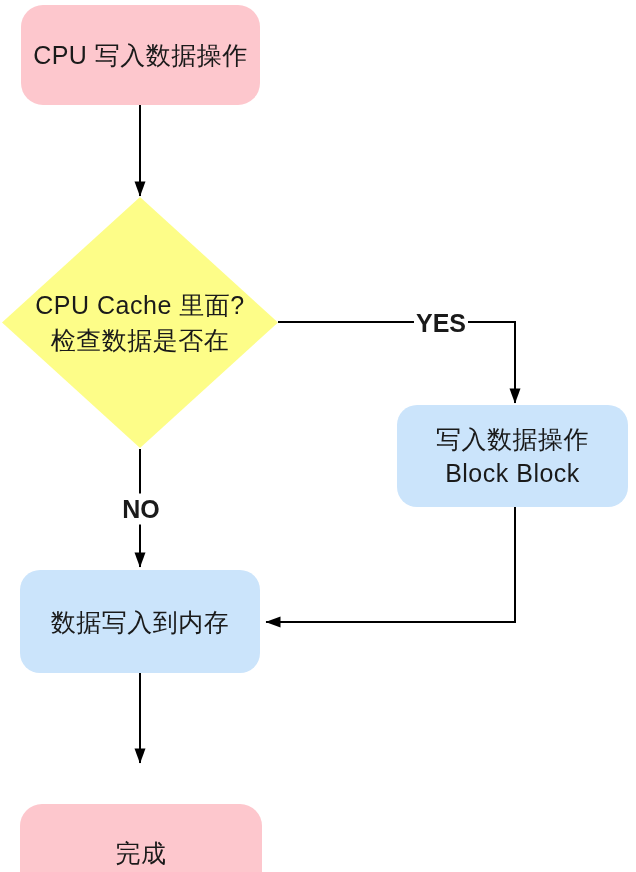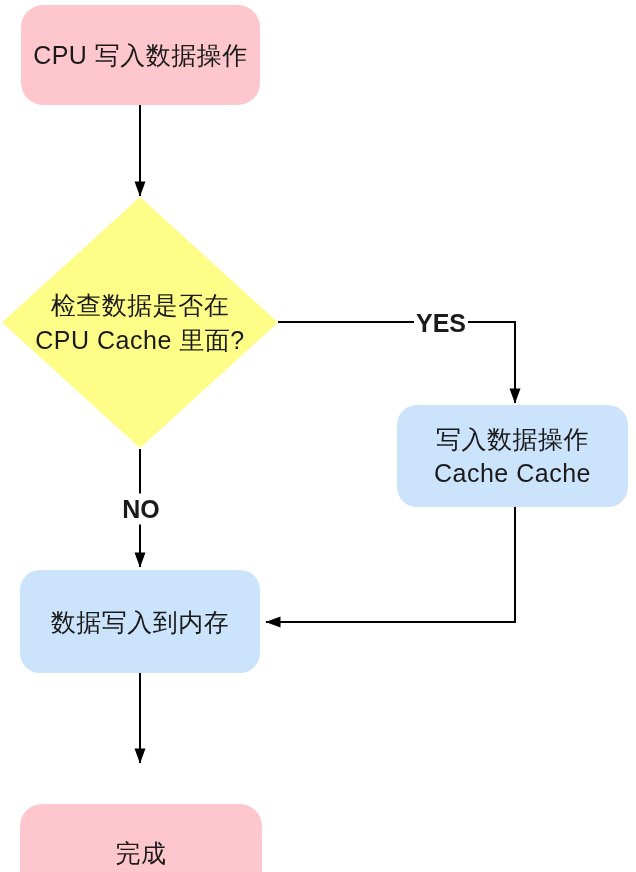--- a/index.html
+++ b/index.html
@@ -83,30 +83,30 @@
       <path d="M515 507 V622 H266" marker-end="url(#arrowhead)"></path>
       <path d="M140 673 V763" marker-end="url(#arrowhead)"></path>
     </g>
   </svg>
 
   <div class="node rounded fill-pink node-start">
     <span class="node-line">CPU 写入数据操作</span>
   </div>
 
   <div class="node fill-yellow node-decision">
+    <span class="node-line">CPU Cache 里面?</span>
     <span class="node-line">检查数据是否在</span>
-    <span class="node-line">CPU Cache 里面?</span>
   </div>
 
   <div class="edge-label label-yes">YES</div>
   <div class="edge-label label-no">NO</div>
 
   <div class="node fill-blue node-cache">
     <span class="node-line">写入数据操作</span>
-    <span class="node-line">Cache Cache</span>
+    <span class="node-line">Block Block</span>
   </div>
 
   <div class="node fill-blue node-memory">
     <span class="node-line">数据写入到内存</span>
   </div>
 
   <div class="node rounded fill-pink node-done">
     <span class="node-line">完成</span>
   </div>
 

